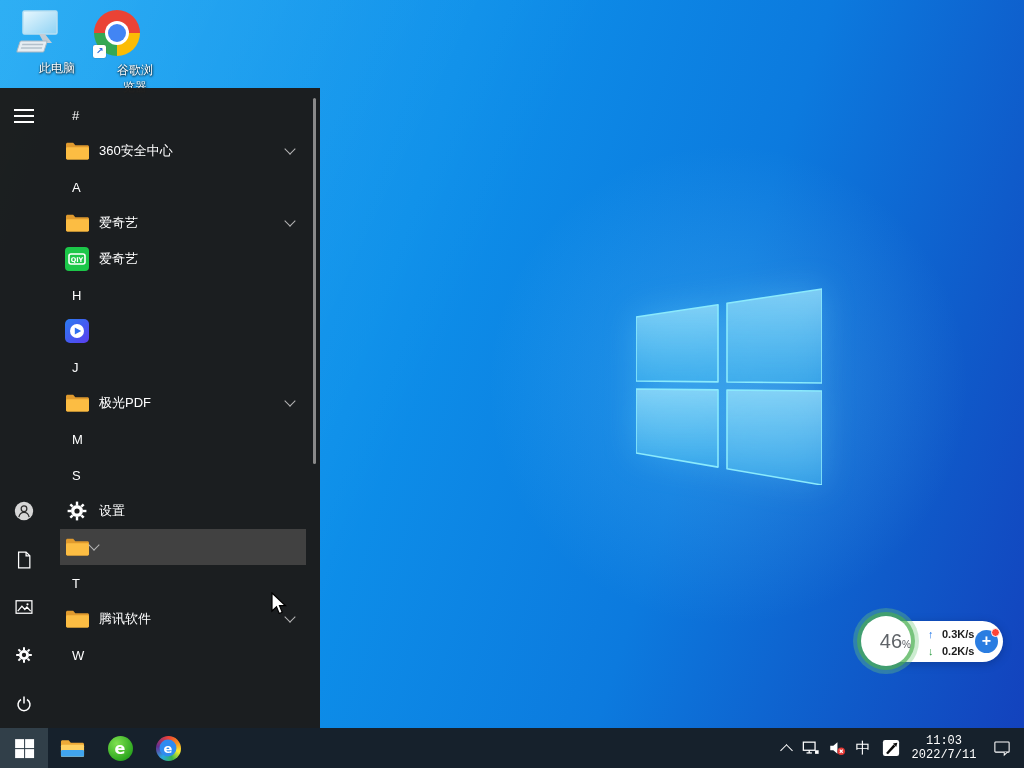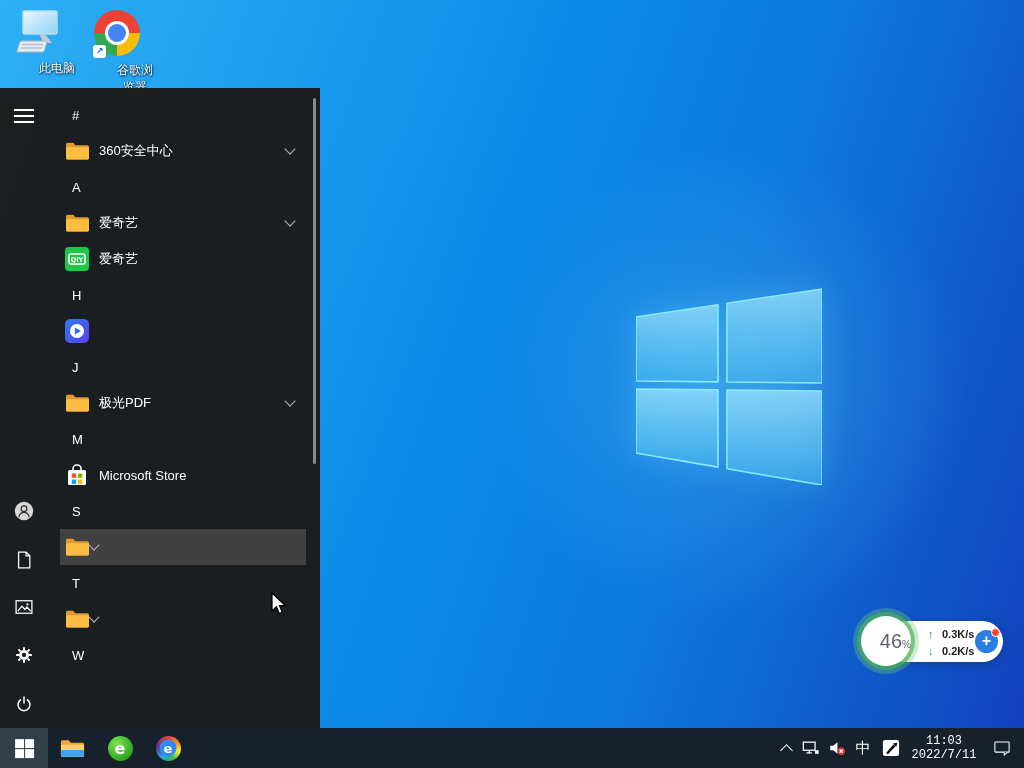--- a/index.html
+++ b/index.html
@@ -280,51 +280,58 @@
         <span class="ico">
           <svg class="folder-svg" viewBox="0 0 24 20">
       <path d="M1 3.2 C1 2.4 1.7 1.7 2.5 1.7 H8.2 l2.1 2.5 h12.2 c.8 0 1.5.7 1.5 1.5 V17 c0 .8-.7 1.5-1.5 1.5 H2.5 C1.7 18.5 1 17.8 1 17 Z" fill="#e09a2e"></path>
       <rect x="1" y="6.3" width="23" height="12.2" rx="1.4" fill="#fcbd43"></rect>
           </svg>
         </span>
         <span class="lbl">极光PDF</span>
         <span class="chev"></span>
       </div>
       <div class="menu-header">M</div>
+      <div class="menu-header">S</div>
       <div class="menu-row">
         <span class="ico">
           <svg viewBox="0 0 24 24">
-            <path d="M8 7.5 V5.6 C8 3.6 9.7 2 11.7 2 h.6 C14.3 2 16 3.6 16 5.6 V7.5" stroke="#fff" fill="none" stroke-width="1.6"></path>
-      <rect x="3" y="7" width="18" height="15" rx="1.5" fill="#fff"></rect>
-      <rect x="6.8" y="10.5" width="4.4" height="4.4" fill="#f25022"></rect>
-            <rect x="12.8" y="10.5" width="4.4" height="4.4" fill="#7fba00"></rect>
-      <rect x="6.8" y="16.5" width="4.4" height="4.4" fill="#00a4ef"></rect>
-            <rect x="12.8" y="16.5" width="4.4" height="4.4" fill="#ffb900"></rect>
-          </svg>
-        </span>
-        <span class="lbl">Microsoft Store</span>
-      </div>
-      <div class="menu-header">S</div>
+    <g stroke="#fff" stroke-width="2.4">
+      <line x1="12" y1="2.6" x2="12" y2="6"></line>
+              <line x1="12" y1="18" x2="12" y2="21.4"></line>
+      <line x1="2.6" y1="12" x2="6" y2="12"></line>
+              <line x1="18" y1="12" x2="21.4" y2="12"></line>
+      <line x1="5.3" y1="5.3" x2="7.7" y2="7.7"></line>
+              <line x1="16.3" y1="16.3" x2="18.7" y2="18.7"></line>
+      <line x1="5.3" y1="18.7" x2="7.7" y2="16.3"></line>
+              <line x1="16.3" y1="7.7" x2="18.7" y2="5.3"></line>
+    </g>
+    <circle cx="12" cy="12" r="6" fill="#fff"></circle>
+            <circle cx="12" cy="12" r="2.6" fill="#1c1c1c"></circle>
+          </svg>
+        </span>
+        <span class="lbl">设置</span>
+      </div>
       <div class="menu-row hl">
         <span class="ico">
           <svg class="folder-svg" viewBox="0 0 24 20">
       <path d="M1 3.2 C1 2.4 1.7 1.7 2.5 1.7 H8.2 l2.1 2.5 h12.2 c.8 0 1.5.7 1.5 1.5 V17 c0 .8-.7 1.5-1.5 1.5 H2.5 C1.7 18.5 1 17.8 1 17 Z" fill="#e09a2e"></path>
       <rect x="1" y="6.3" width="23" height="12.2" rx="1.4" fill="#fcbd43"></rect>
           </svg>
         </span>
         <span class="chev"></span>
       </div>
       <div class="menu-header">T</div>
       <div class="menu-row">
         <span class="ico">
           <svg class="folder-svg" viewBox="0 0 24 20">
       <path d="M1 3.2 C1 2.4 1.7 1.7 2.5 1.7 H8.2 l2.1 2.5 h12.2 c.8 0 1.5.7 1.5 1.5 V17 c0 .8-.7 1.5-1.5 1.5 H2.5 C1.7 18.5 1 17.8 1 17 Z" fill="#e09a2e"></path>
       <rect x="1" y="6.3" width="23" height="12.2" rx="1.4" fill="#fcbd43"></rect>
           </svg>
         </span>
+        <span class="lbl">腾讯软件</span>
         <span class="chev"></span>
       </div>
       <div class="menu-header">W</div>
     </div>
   <div class="menu-scrollbar"></div>
 </div>
 
 <svg class="cursor" viewBox="0 0 18 24">
   <path d="M2 1 L2 19 L6.5 14.8 L9.2 21.5 L12.2 20.2 L9.5 13.7 L15.5 13.7 Z" fill="#fff" stroke="#000" stroke-width="1.2"></path>
 </svg>

